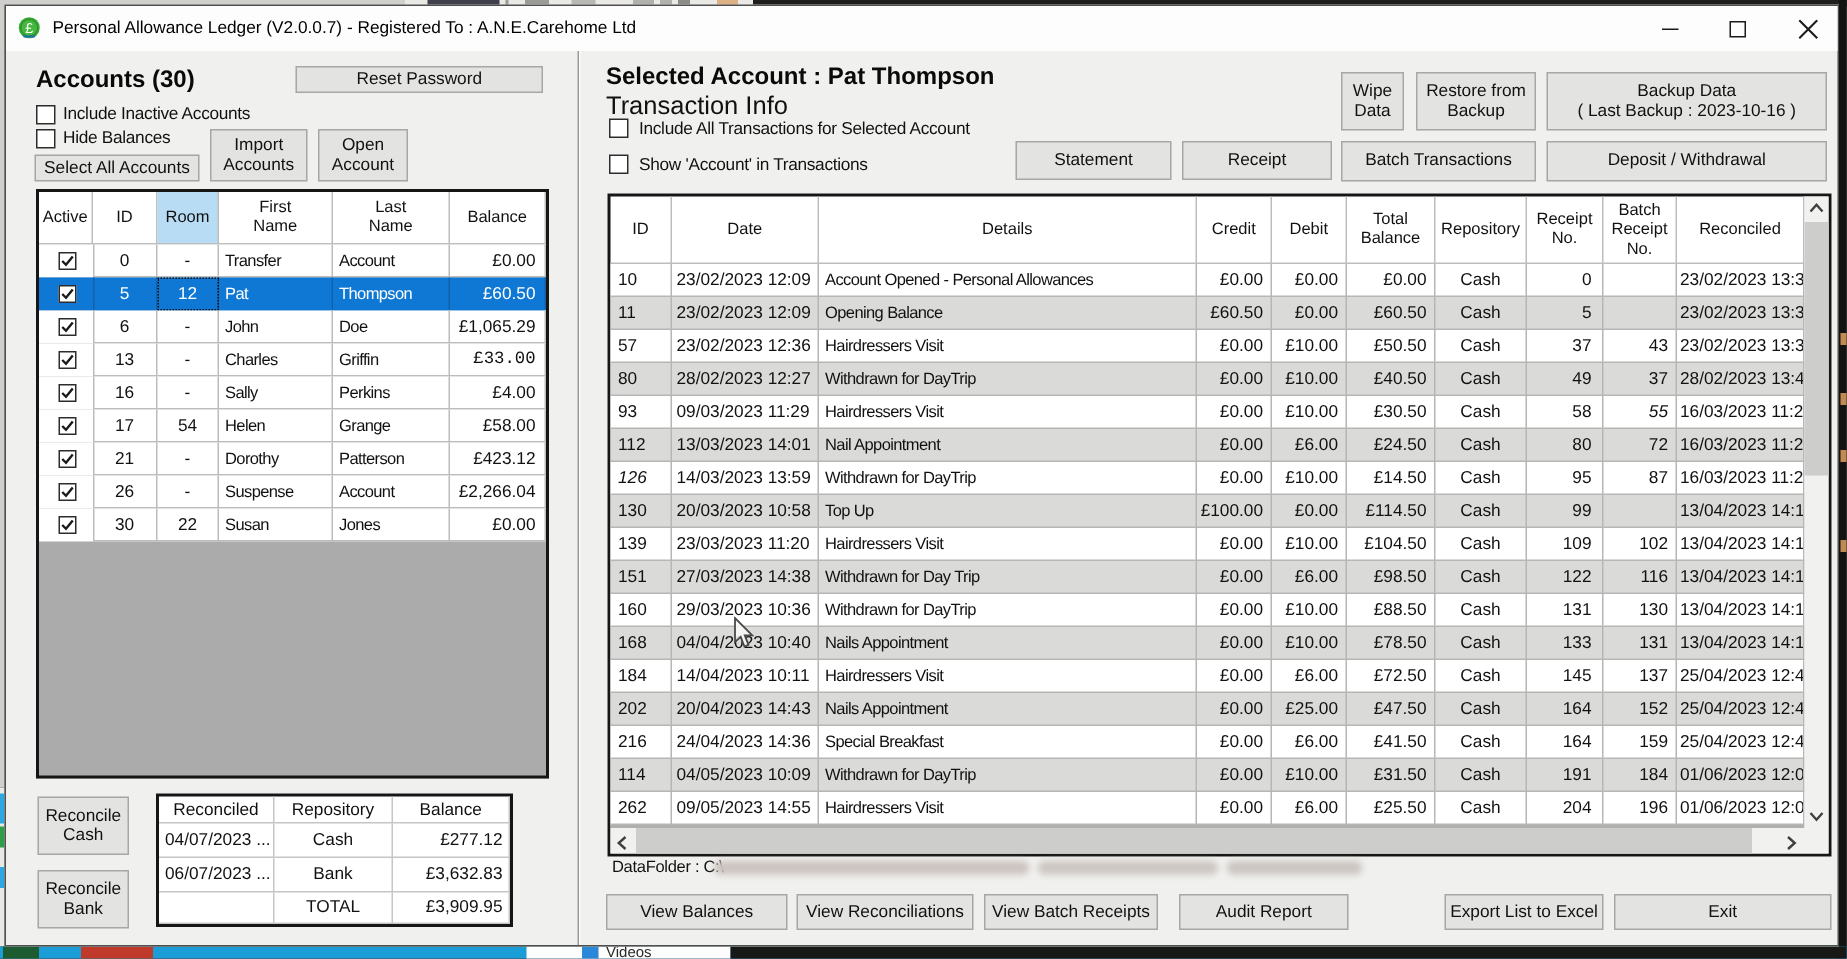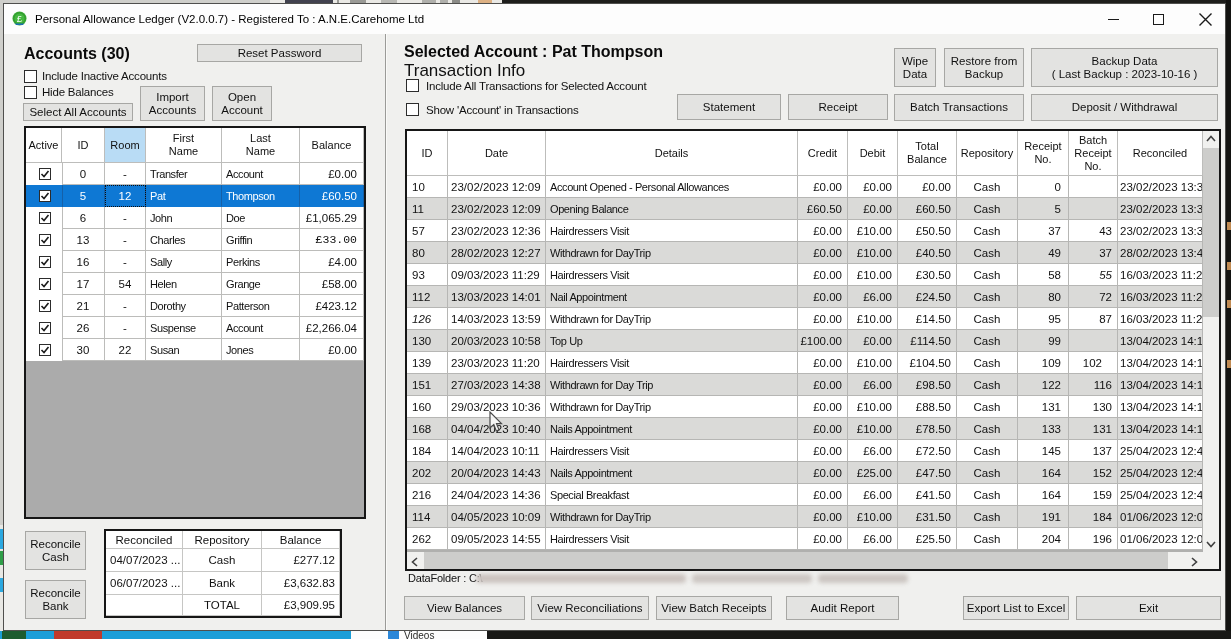--- a/index.html
+++ b/index.html
@@ -306,21 +306,21 @@
 <div class="cell cl" style="left:1118px;top:330px;width:85px;height:22px;padding-left:2px;border-right:1px solid #b6b6b4;border-bottom:1px solid #b6b6b4;">13/04/2023 14:1</div>
 <div class="a" style="left:407px;top:352px;width:796px;height:22px;background:#ffffff;"></div>
 <div class="cell cl" style="left:407px;top:352px;width:41px;height:22px;padding-left:5px;border-right:1px solid #b6b6b4;border-bottom:1px solid #b6b6b4;">139</div>
 <div class="cell cl" style="left:448px;top:352px;width:98px;height:22px;padding-left:3px;border-right:1px solid #b6b6b4;border-bottom:1px solid #b6b6b4;">23/03/2023 11:20</div>
 <div class="cell cl tx" style="left:546px;top:352px;width:252px;height:22px;padding-left:4px;border-right:1px solid #b6b6b4;border-bottom:1px solid #b6b6b4;">Hairdressers Visit</div>
 <div class="cell cr" style="left:798px;top:352px;width:50px;height:22px;padding-right:5px;border-right:1px solid #b6b6b4;border-bottom:1px solid #b6b6b4;">£0.00</div>
 <div class="cell cr" style="left:848px;top:352px;width:50px;height:22px;padding-right:5px;border-right:1px solid #b6b6b4;border-bottom:1px solid #b6b6b4;">£10.00</div>
 <div class="cell cr" style="left:898px;top:352px;width:59px;height:22px;padding-right:5px;border-right:1px solid #b6b6b4;border-bottom:1px solid #b6b6b4;">£104.50</div>
 <div class="cell cc" style="left:957px;top:352px;width:61px;height:22px;border-right:1px solid #b6b6b4;border-bottom:1px solid #b6b6b4;">Cash</div>
 <div class="cell cr" style="left:1018px;top:352px;width:51px;height:22px;padding-right:7px;border-right:1px solid #b6b6b4;border-bottom:1px solid #b6b6b4;">109</div>
-<div class="cell cr" style="left:1069px;top:352px;width:49px;height:22px;padding-right:15px;border-right:1px solid #b6b6b4;border-bottom:1px solid #b6b6b4;">102</div>
+<div class="cell cr" style="left:1069px;top:352px;width:49px;height:22px;padding-right:5px;border-right:1px solid #b6b6b4;border-bottom:1px solid #b6b6b4;">102</div>
 <div class="cell cl" style="left:1118px;top:352px;width:85px;height:22px;padding-left:2px;border-right:1px solid #b6b6b4;border-bottom:1px solid #b6b6b4;">13/04/2023 14:1</div>
 <div class="a" style="left:407px;top:374px;width:796px;height:22px;background:#dadad8;"></div>
 <div class="cell cl" style="left:407px;top:374px;width:41px;height:22px;padding-left:5px;border-right:1px solid #b6b6b4;border-bottom:1px solid #b6b6b4;">151</div>
 <div class="cell cl" style="left:448px;top:374px;width:98px;height:22px;padding-left:3px;border-right:1px solid #b6b6b4;border-bottom:1px solid #b6b6b4;">27/03/2023 14:38</div>
 <div class="cell cl tx" style="left:546px;top:374px;width:252px;height:22px;padding-left:4px;border-right:1px solid #b6b6b4;border-bottom:1px solid #b6b6b4;">Withdrawn for Day Trip</div>
 <div class="cell cr" style="left:798px;top:374px;width:50px;height:22px;padding-right:5px;border-right:1px solid #b6b6b4;border-bottom:1px solid #b6b6b4;">£0.00</div>
 <div class="cell cr" style="left:848px;top:374px;width:50px;height:22px;padding-right:5px;border-right:1px solid #b6b6b4;border-bottom:1px solid #b6b6b4;">£6.00</div>
 <div class="cell cr" style="left:898px;top:374px;width:59px;height:22px;padding-right:5px;border-right:1px solid #b6b6b4;border-bottom:1px solid #b6b6b4;">£98.50</div>
 <div class="cell cc" style="left:957px;top:374px;width:61px;height:22px;border-right:1px solid #b6b6b4;border-bottom:1px solid #b6b6b4;">Cash</div>
 <div class="cell cr" style="left:1018px;top:374px;width:51px;height:22px;padding-right:7px;border-right:1px solid #b6b6b4;border-bottom:1px solid #b6b6b4;">122</div>

